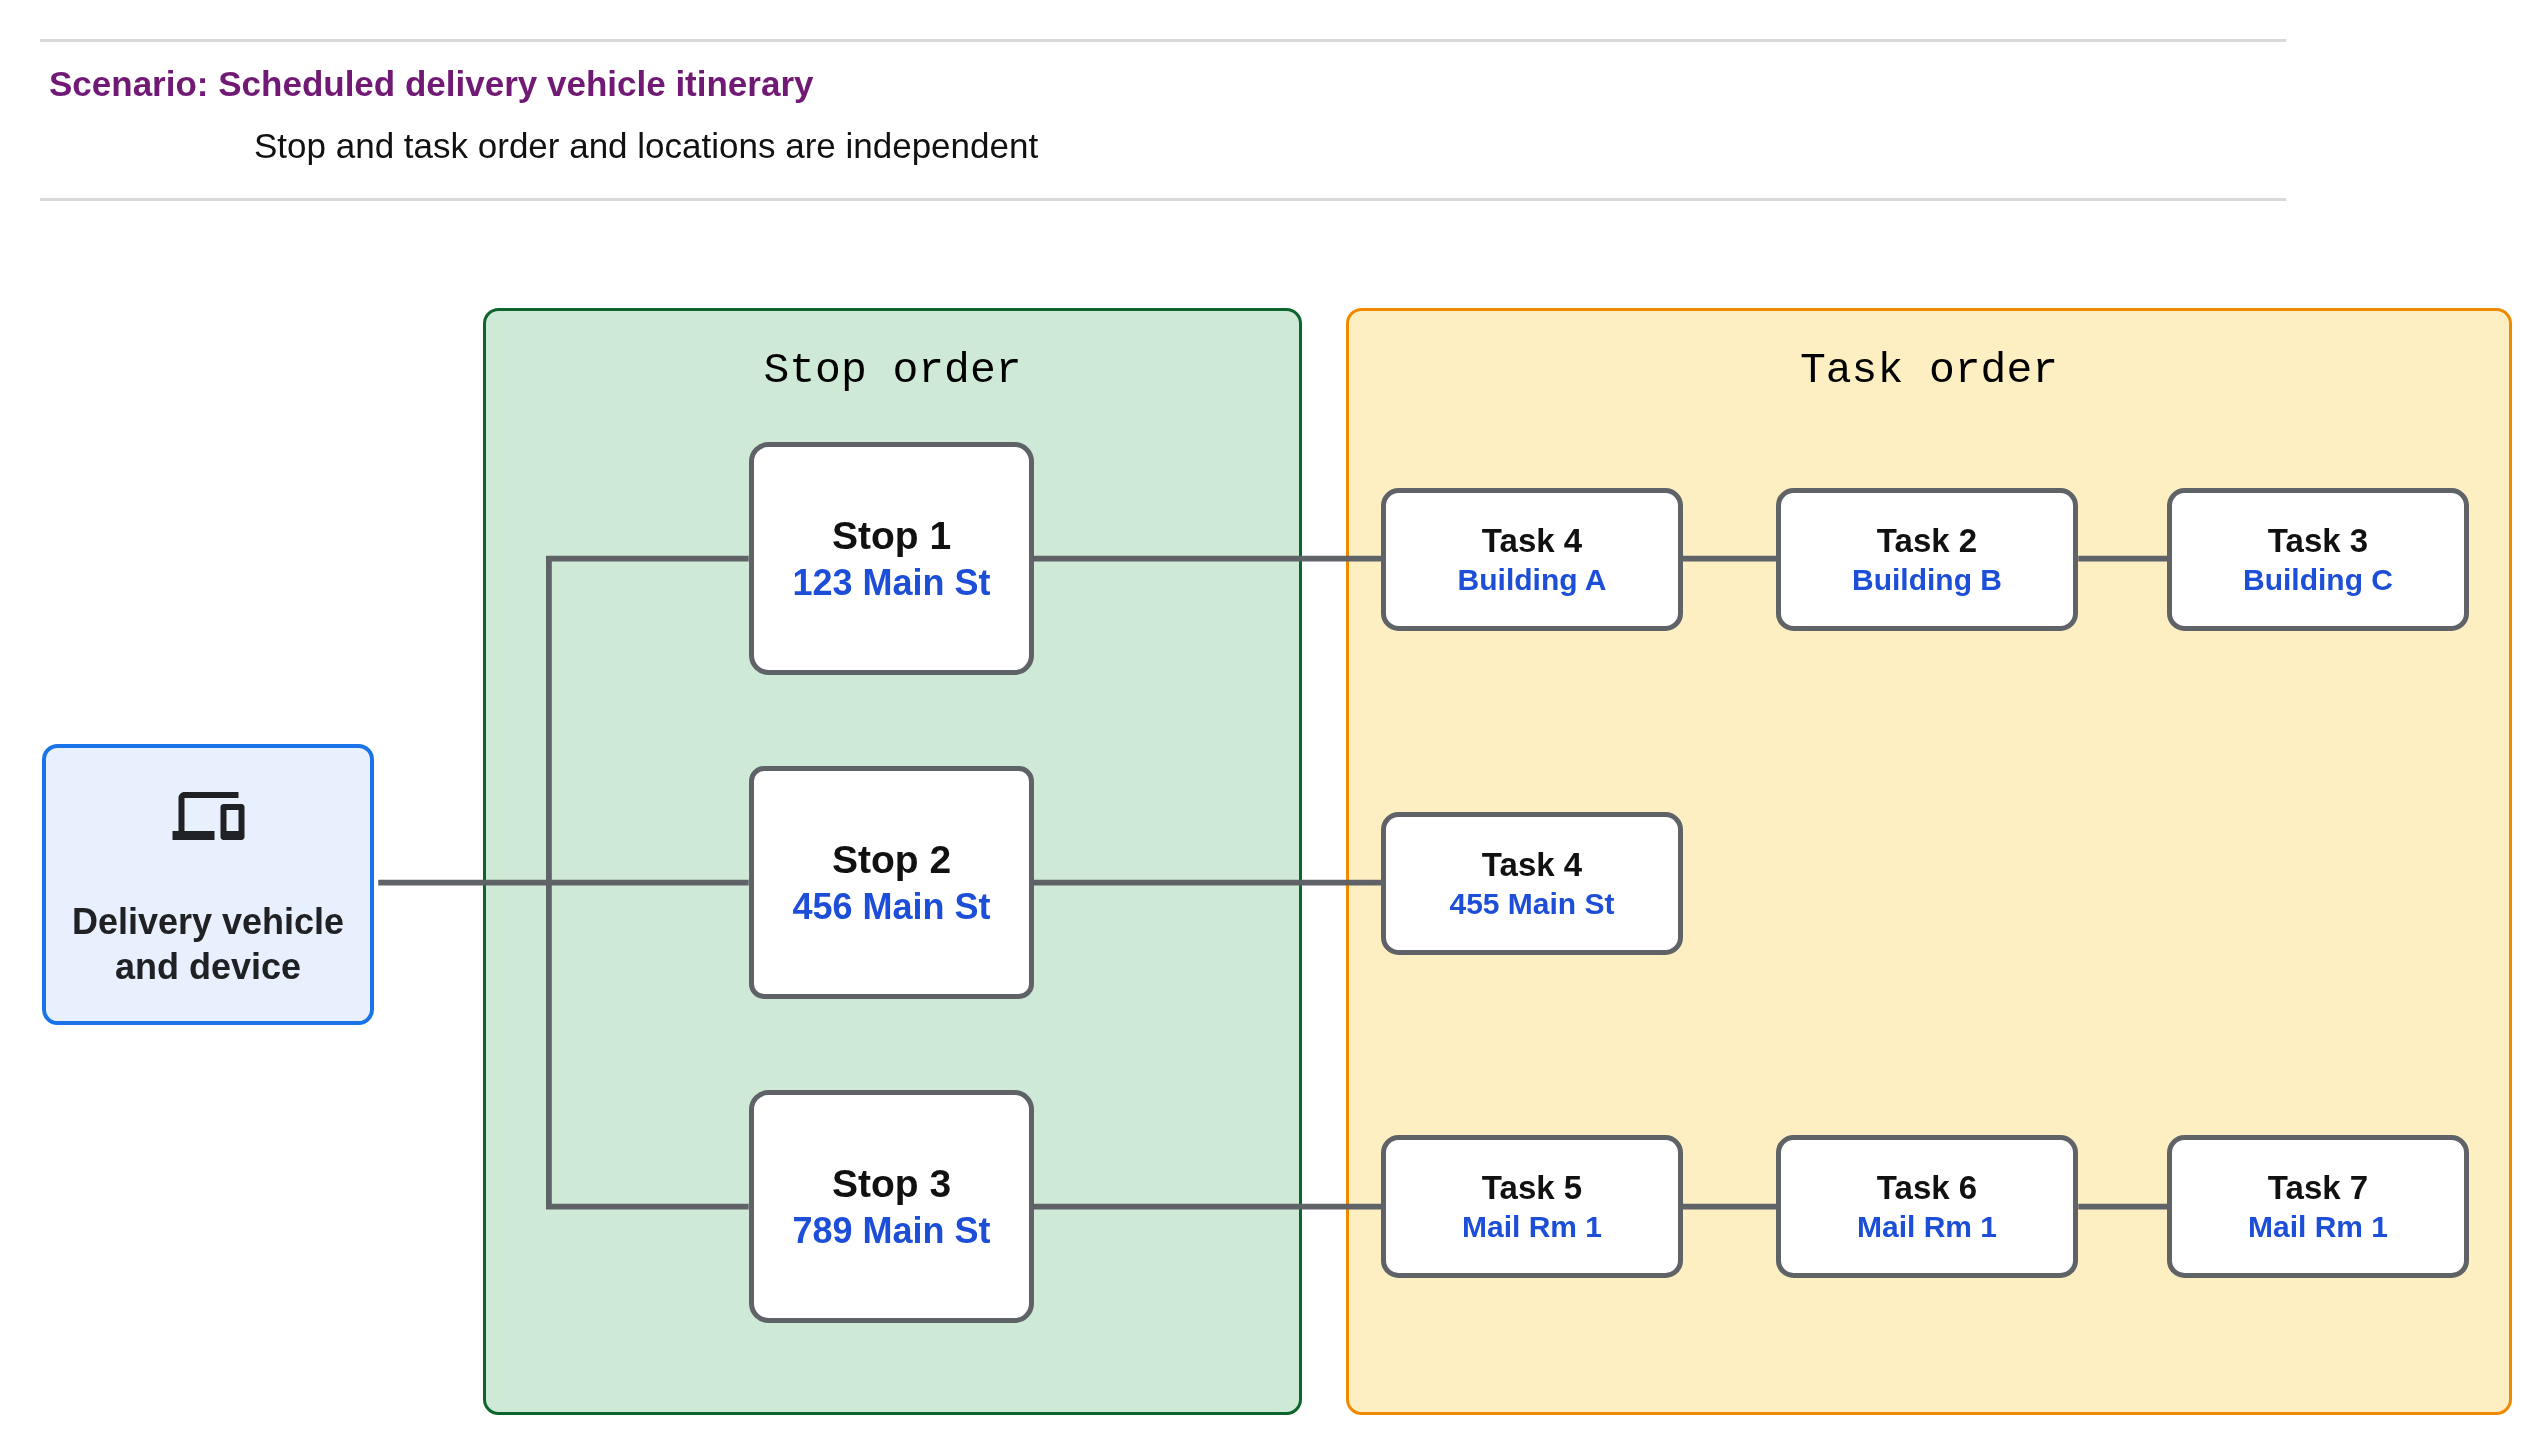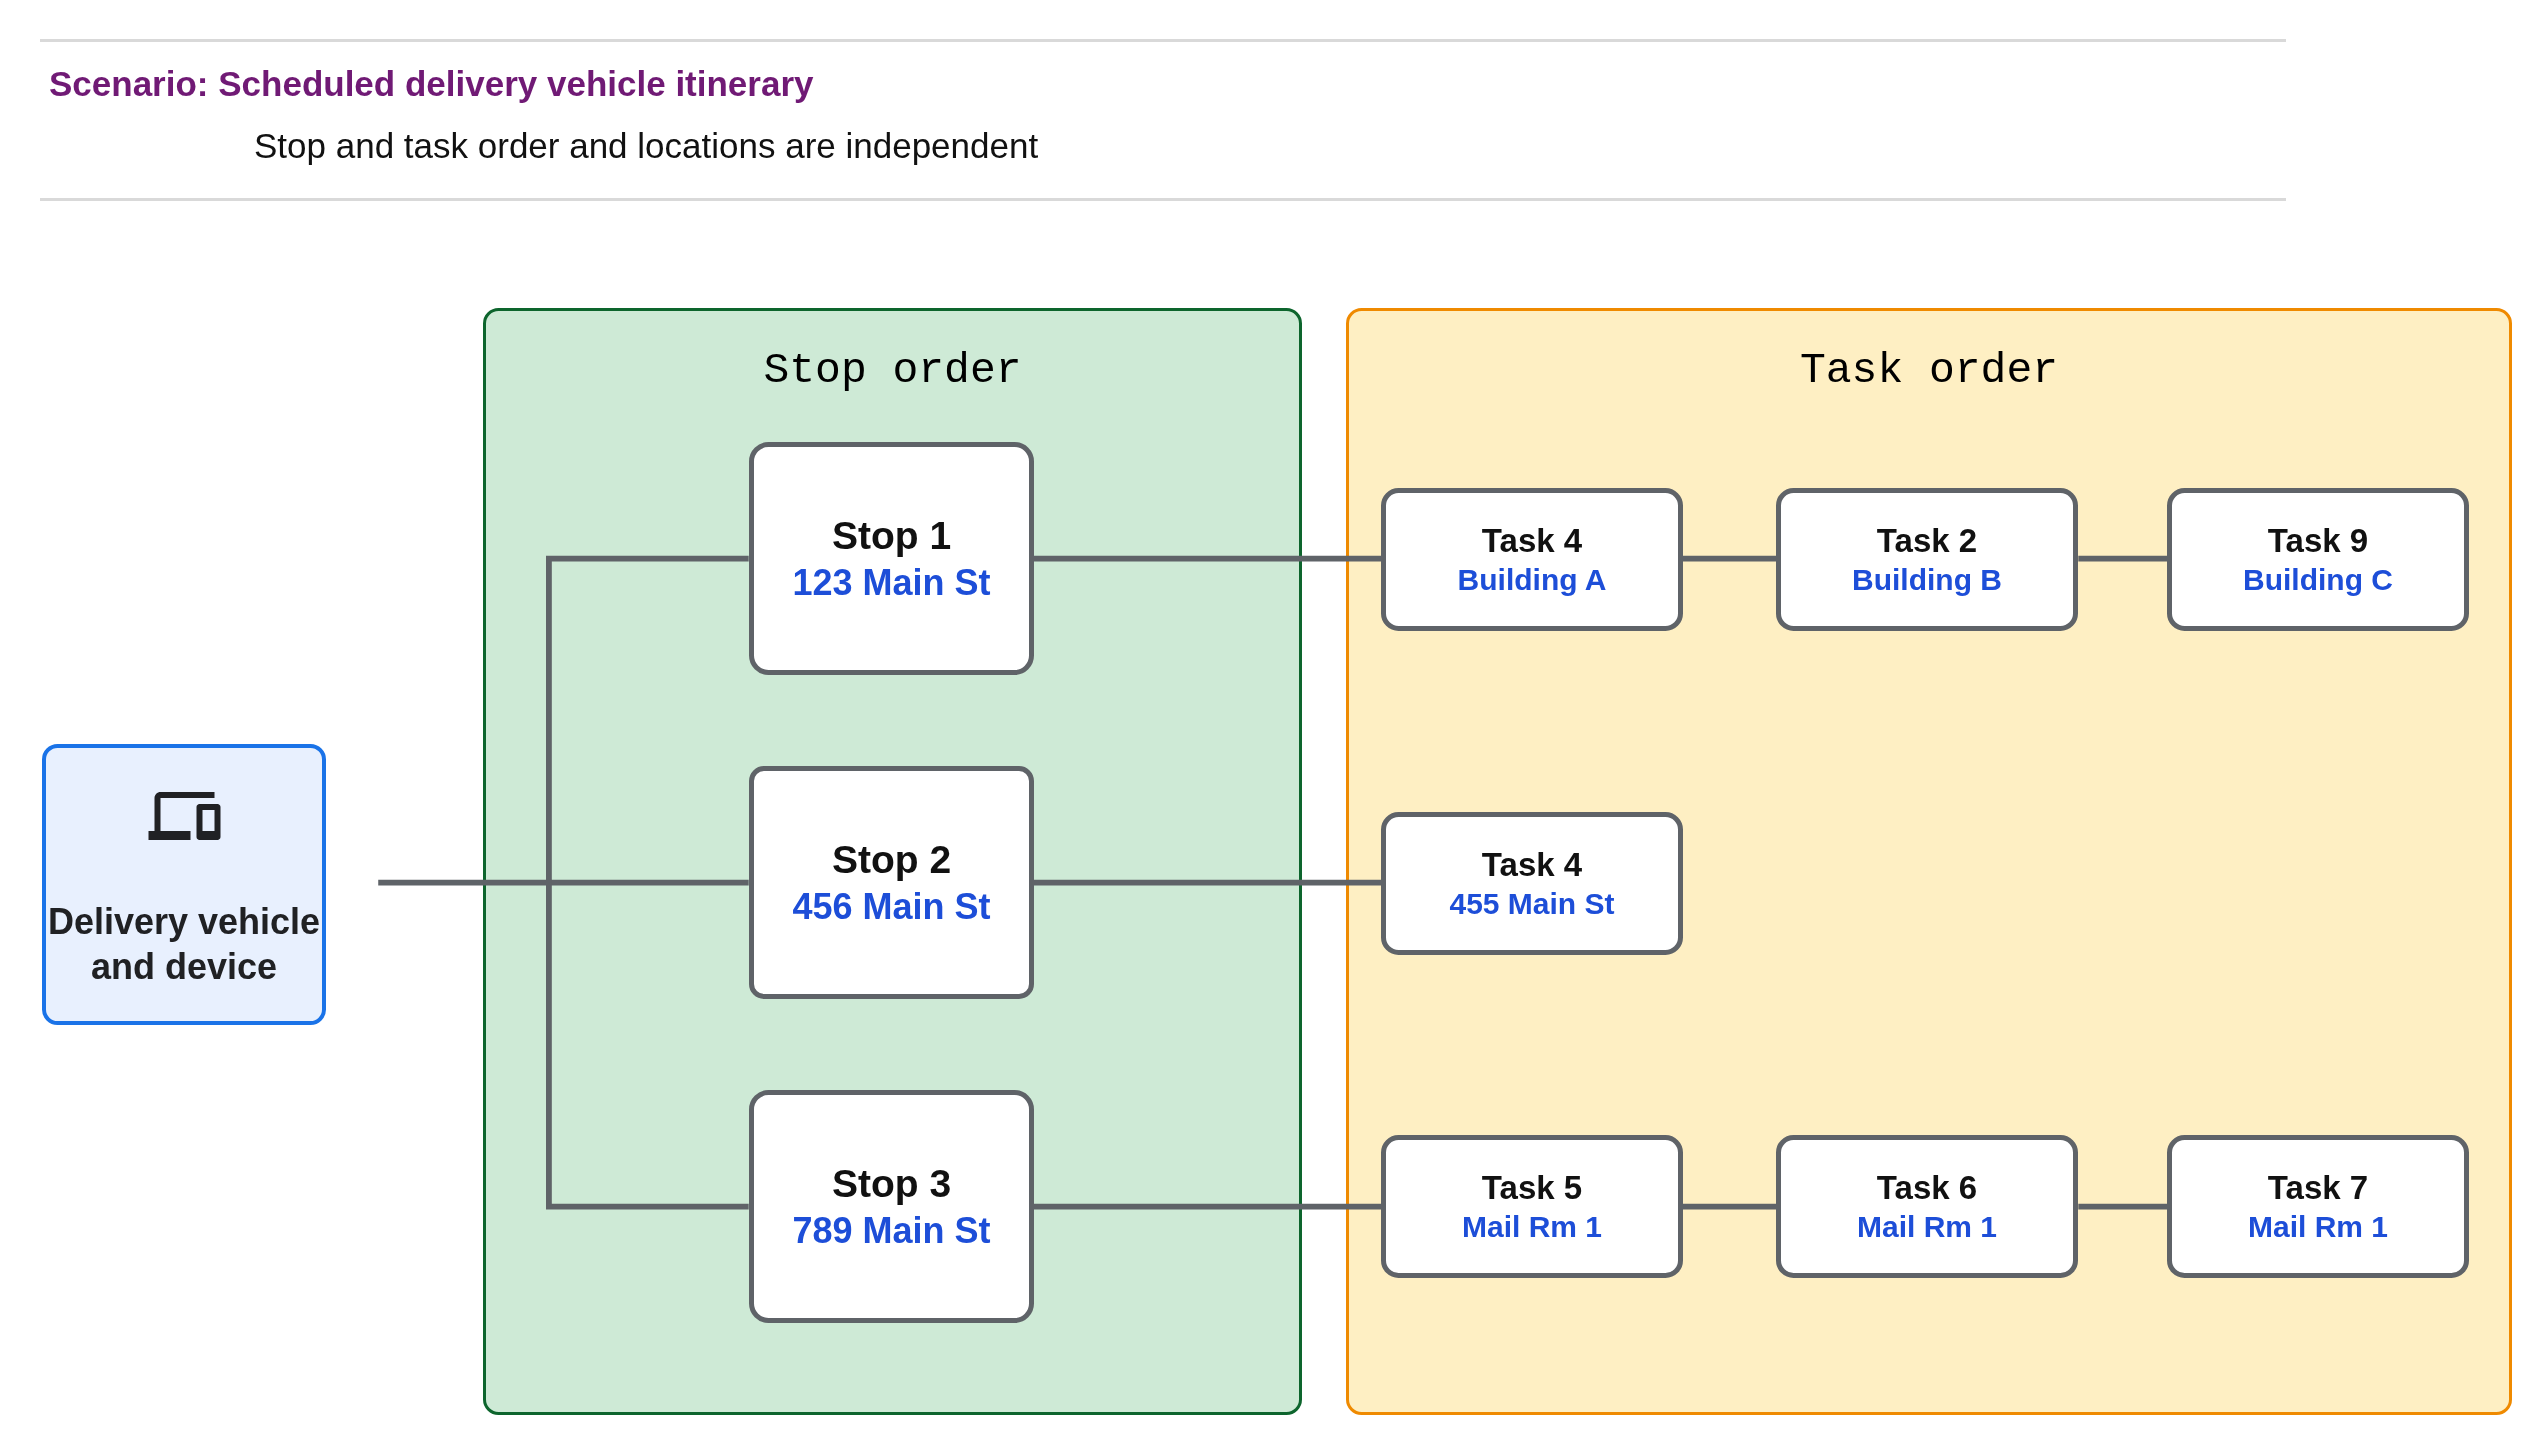--- a/index.html
+++ b/index.html
@@ -38,21 +38,21 @@
   }
   .node-title{font-weight:700;color:#111;}
   .node-sub{font-weight:700;color:#1d4ed8;}
   .stop-node{left:749px;width:285px;height:233px;}
   .stop-node .node-title{font-size:39px;line-height:48px;}
   .stop-node .node-sub{font-size:36px;line-height:45px;}
   .task-node{width:302px;height:143px;border-radius:17.5px;}
   .task-node .node-title{font-size:33px;line-height:41px;}
   .task-node .node-sub{font-size:30px;line-height:38px;}
   .vehicle-node{
-    position:absolute;left:42px;top:744px;width:284px;height:281px;
+    position:absolute;left:42px;top:744px;width:332px;height:281px;
     box-sizing:border-box;background:#e8f0fe;border:4.8px solid #1a73e8;border-radius:15.5px;
     display:flex;flex-direction:column;align-items:center;justify-content:center;
     text-align:center;z-index:3;
   }
   .vehicle-icon{width:89px;height:72px;margin-bottom:47px;}
   .vehicle-label{font-size:36px;font-weight:700;color:#202124;line-height:45px;width:301px;}
 </style>
 </head>
 <body>
 
@@ -104,21 +104,21 @@
 
   <div class="node task-node" style="left:1381px;top:488px;">
     <div class="node-title">Task 4</div>
     <div class="node-sub">Building A</div>
   </div>
   <div class="node task-node" style="left:1776px;top:488px;">
     <div class="node-title">Task 2</div>
     <div class="node-sub">Building B</div>
   </div>
   <div class="node task-node" style="left:2167px;top:488px;">
-    <div class="node-title">Task 9</div>
+    <div class="node-title">Task 3</div>
     <div class="node-sub">Building C</div>
   </div>
 
   <div class="node task-node" style="left:1381px;top:812px;">
     <div class="node-title">Task 4</div>
     <div class="node-sub">455 Main St</div>
   </div>
 
   <div class="node task-node" style="left:1381px;top:1135px;">
     <div class="node-title">Task 5</div>

